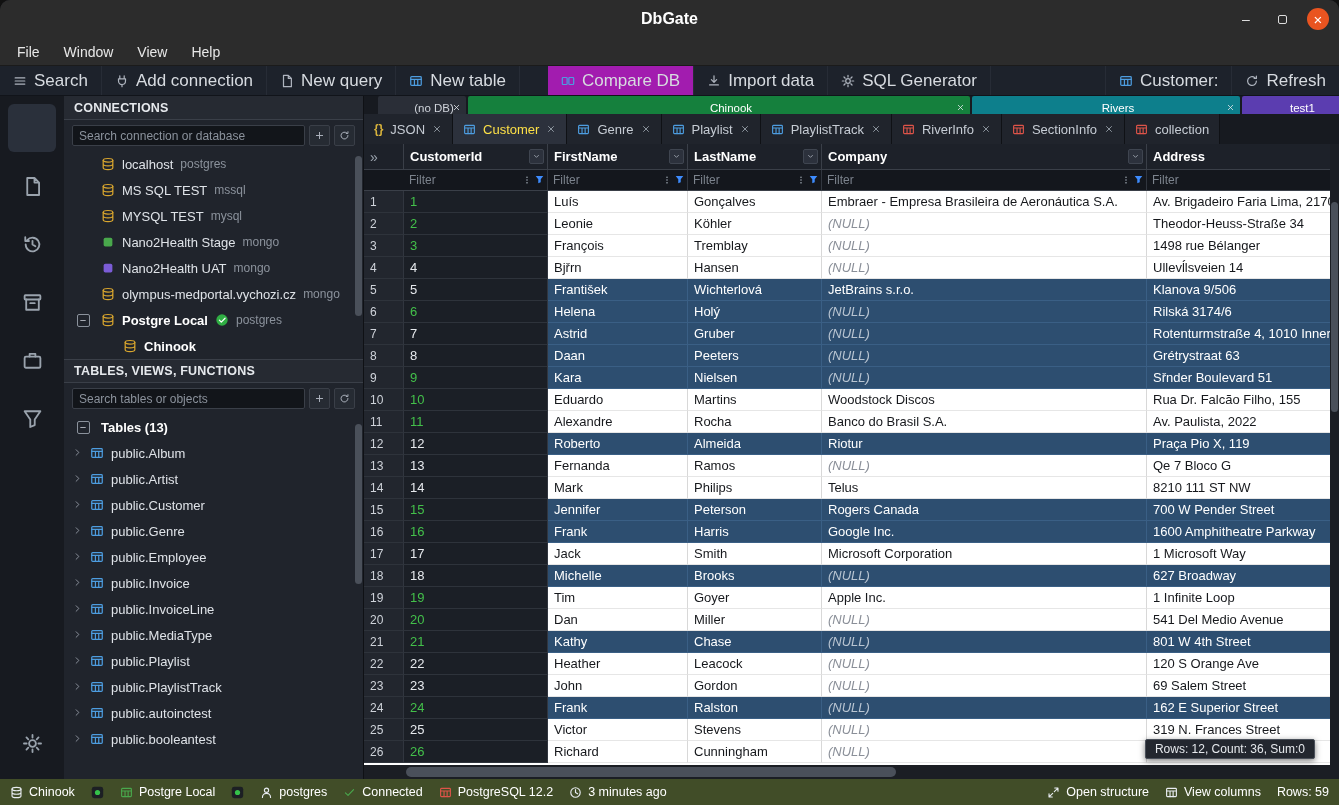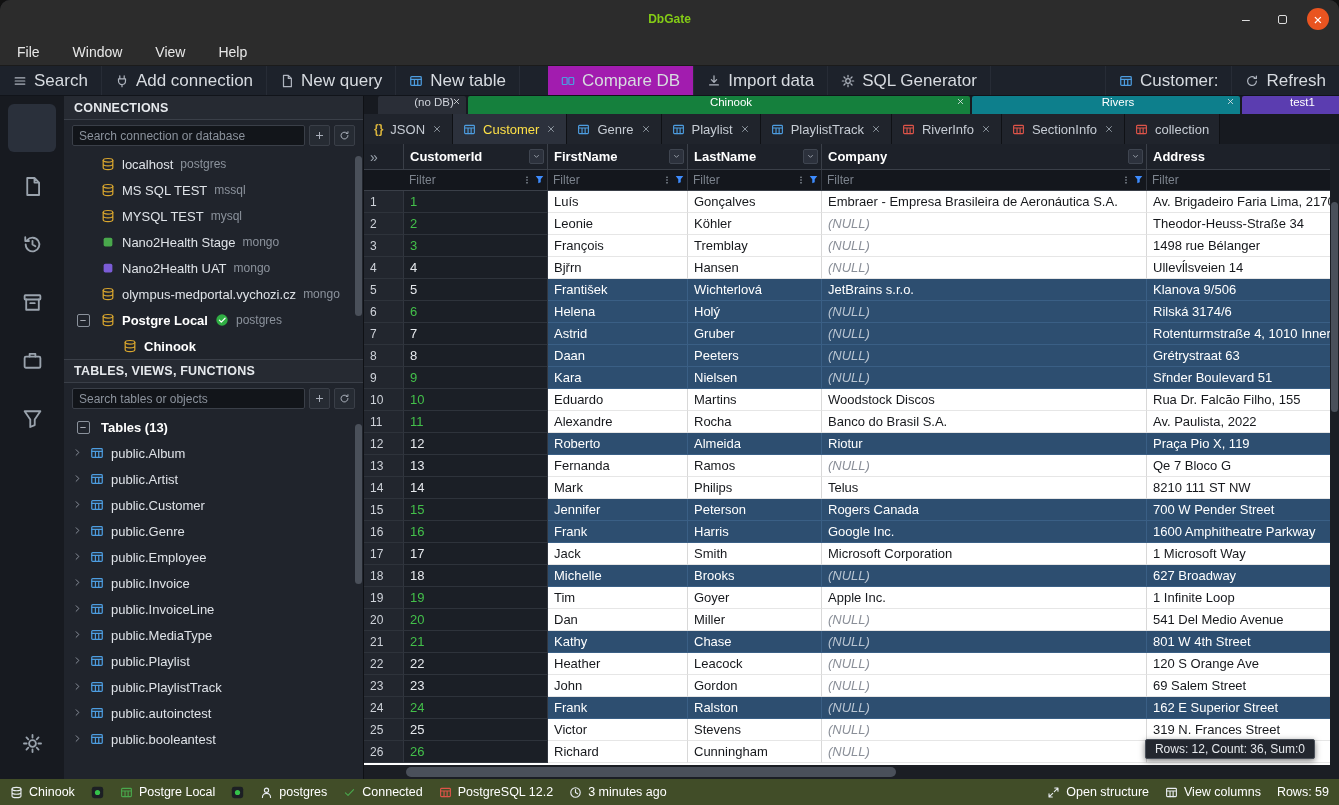--- a/index.html
+++ b/index.html
@@ -2,29 +2,29 @@
 <html><head>
 <meta charset="utf-8">
 <style>
   * { box-sizing: border-box; margin: 0; padding: 0; }
   html,body { background:#111; }
   body { font-family:"Liberation Sans", sans-serif; width:1339px; height:805px; overflow:hidden; }
   .window { width:1339px; height:805px; display:flex; flex-direction:column; background:#20242c; border-radius:10px 10px 0 0; overflow:hidden; }
 
   
   .titlebar { height:38px; background:#2c2c2c; position:relative; display:flex; align-items:center; justify-content:center; flex:none; }
-  .titlebar .title { color:#84cc16; font-weight:bold; font-size:12px; }
+  .titlebar .title { color:#ffffff; font-weight:bold; font-size:16px; }
   .win-controls { position:absolute; right:10px; top:0; height:100%; display:flex; align-items:center; gap:14px; }
   .wc { width:22px; height:22px; border-radius:50%; display:flex; align-items:center; justify-content:center; color:#ddd; font-size:14px; cursor:default; }
   .wc.min, .wc.max { background:transparent; }
   .wc.max .maxbox { width:9px; height:9px; border:1.4px solid #ddd; border-radius:2px; }
   .wc.close { background:#e95420; color:#fff; font-size:15px; }
 
   
-  .menubar { height:28px; background:#2c2c2c; display:flex; align-items:center; padding-left:8px; gap:15px; border-bottom:1px solid #1b1b1b; flex:none; }
+  .menubar { height:28px; background:#2c2c2c; display:flex; align-items:center; padding-left:8px; gap:6px; border-bottom:1px solid #1b1b1b; flex:none; }
   .menu-item { color:#e8e8e8; font-size:14px; padding:3px 9px; border-radius:3px; }
 
   
   .toolbar { height:30px; background:#1d222b; display:flex; align-items:stretch; flex:none; border-bottom:1px solid #11141a; }
   .tb-btn { display:flex; align-items:center; gap:7px; padding:0 13px; color:#d7dbe0; font-size:17px; border-right:1px solid #272c36; white-space:nowrap; }
   .tb-btn.active { background:#a21caf;margin-left:28px; }
   .tb-spacer { flex:1; }
   .tb-right .tb-btn { border-left:1px solid #272c36; border-right:none; }
 
   
@@ -49,21 +49,21 @@
   .tree-item.bold .nm { font-weight:bold; color:#fff; }
   .tree-item .indent { width:22px; flex:none; }
   .minusbox { width:13px; height:13px; border:1px solid #8b929c; border-radius:2px; color:#c9ced6; font-size:11px; line-height:11px; display:flex; align-items:center; justify-content:center; flex:none; }
   .tree-item .chev-r { color:#8b929c; }
   .tree-item .chev-r .ic { width:11px; height:11px; }
   .panel-vsb { position:absolute; right:1px; width:7px; border-radius:4px; background:#4a505a; }
 
   
   .content { flex:1; display:flex; flex-direction:column; min-width:0; background:#171a20; position:relative; }
   .grouprow { height:18px; display:flex; gap:2px; padding-left:14px; flex:none; background:#171a20; }
-  .grp { position:relative; display:flex; align-items:flex-start; justify-content:center; color:#fff; font-size:11.5px; border-radius:2px 2px 0 0; overflow:hidden;padding-left:24px; }
+  .grp { position:relative; display:flex; align-items:flex-end; justify-content:center; color:#fff; font-size:11.5px; border-radius:2px 2px 0 0; overflow:hidden;padding-left:24px; }
   .grp .gx { position:absolute; right:5px; color:#e6e9ed; }
   .grp .gx .ic { width:9px; height:9px; }
   .grp:nth-child(1){ width:88px; color:#cfd3da; }
   .grp:nth-child(2){ width:502px; }
   .grp:nth-child(3){ width:268px; }
   .grp:nth-child(4){ flex:1; border-radius:2px 0 0 0; }
   .tabrow { height:30px; display:flex; flex:none; background:#171a20; overflow:hidden; }
   .tab { display:flex; align-items:center; gap:7px; padding:0 10px; background:#20242c; color:#c6ccd4; font-size:13px; border-right:1px solid #0f1115; white-space:nowrap; }
   .tab.active { background:#2c313c; color:#fde047; }
   .tab .tx { color:#9aa3ad; }

